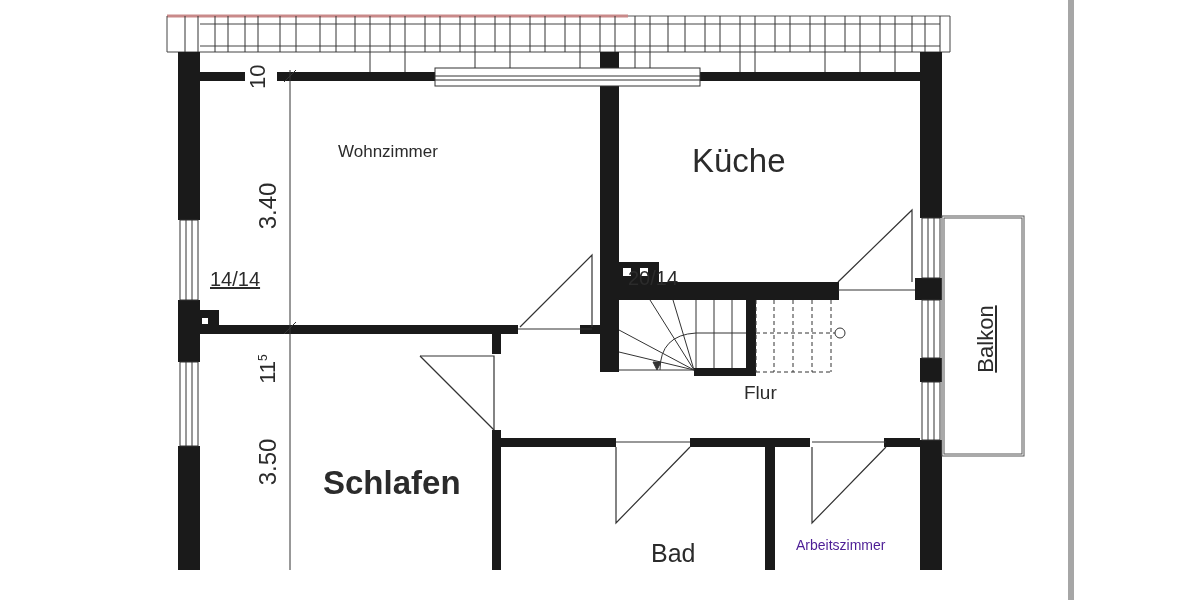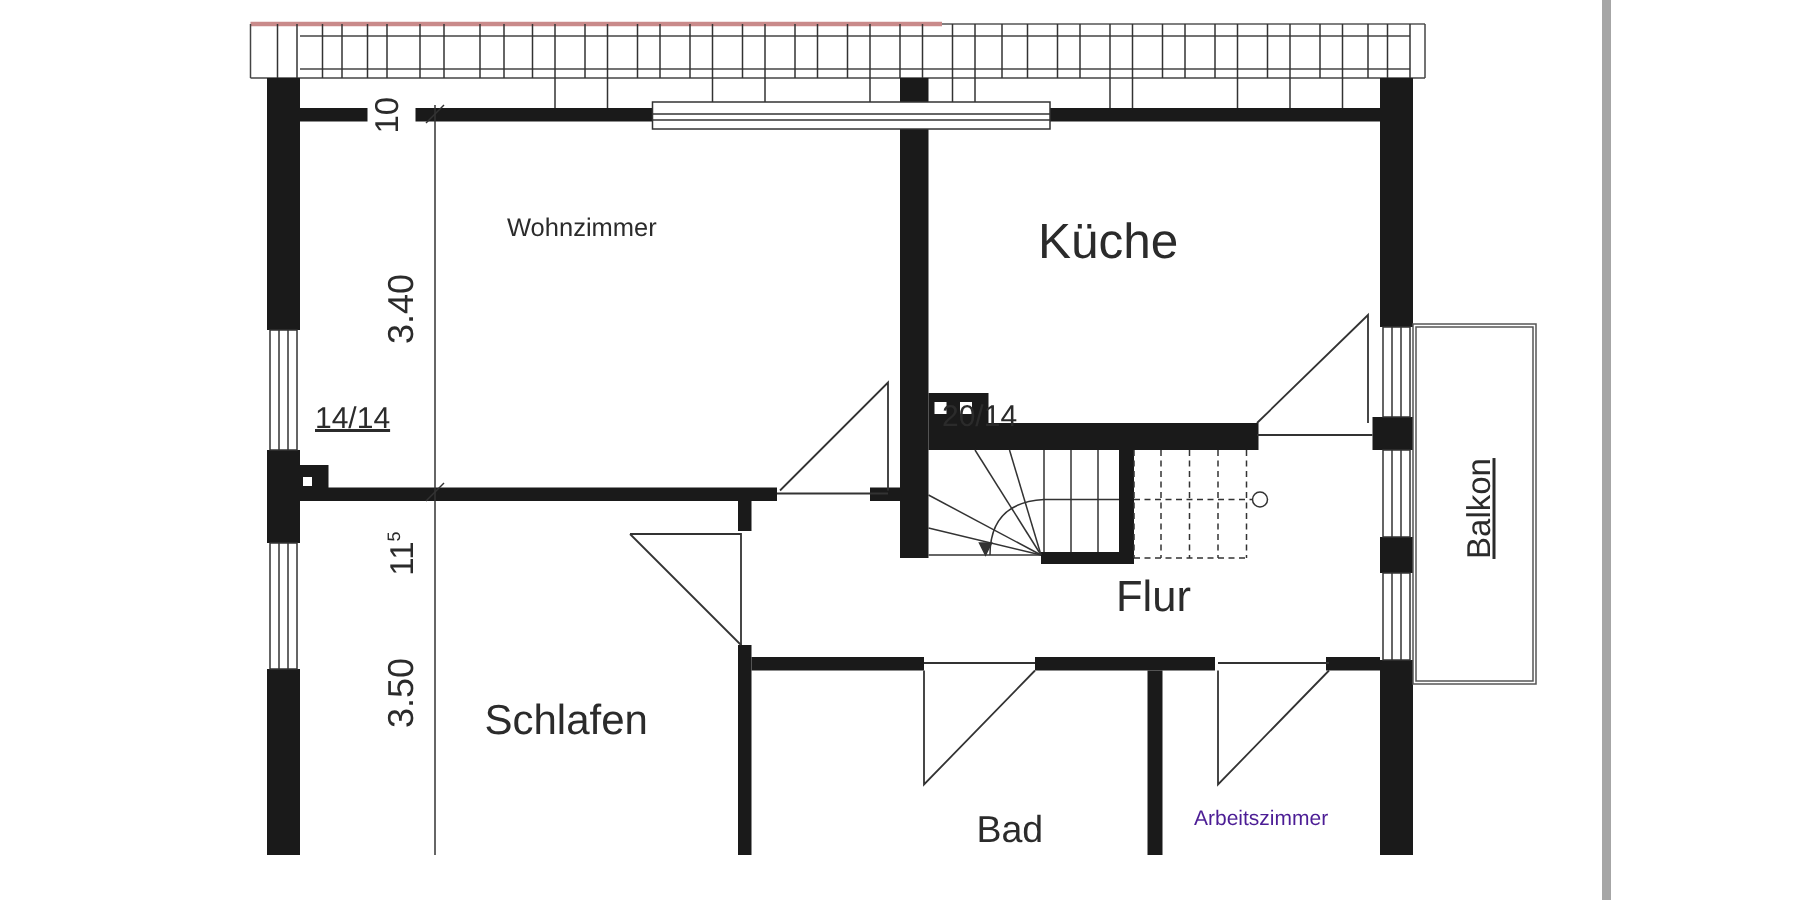--- a/index.html
+++ b/index.html
@@ -177,22 +177,22 @@
 
   <g stroke="#333" stroke-width="1">
     <line x1="290" y1="70" x2="290" y2="570"></line>
     <line x1="284" y1="82" x2="296" y2="70"></line>
     <line x1="284" y1="334" x2="296" y2="322"></line>
   </g>
 </svg>
 
 <div class="room-label" style="left:338px; top:142px; font-size:17px;">Wohnzimmer</div>
 <div class="room-label" style="left:692px; top:142px; font-size:33px;">Küche</div>
-<div class="room-label" style="left:744px; top:382px; font-size:29px;text-align:center;">Flur</div>
-<div class="room-label" style="left:323px; top:464px; font-size:28px;">Schlafen</div>
+<div class="room-label" style="left:744px; top:382px; font-size:19px;text-align:center;">Flur</div>
+<div class="room-label" style="left:323px; top:464px; font-size:33px;font-weight:bold;">Schlafen</div>
 <div class="room-label" style="left:651px; top:539px; font-size:25px;">Bad</div>
 <div class="room-label" style="left:796px; top:537px; font-size:14px; color:#4c1d95;">Arbeitszimmer</div>
 <div class="room-label vert" style="left:948px; top:326px; width:76px; text-align:center; font-size:22px; text-decoration:underline;">Balkon</div>
 
 <div class="dim vert" style="left:246px; top:64px; width:24px; text-align:center; font-size:22px;">10</div>
 <div class="dim vert" style="left:236px; top:192px; width:64px; text-align:center; font-size:24px;">3.40</div>
 <div class="dim vert" style="left:248px; top:356px; width:40px; text-align:center; font-size:22px;">
   <span>11</span><sup style="font-size:12px;">5</sup>
 </div>
 <div class="dim vert" style="left:236px; top:448px; width:64px; text-align:center; font-size:24px;">3.50</div>

